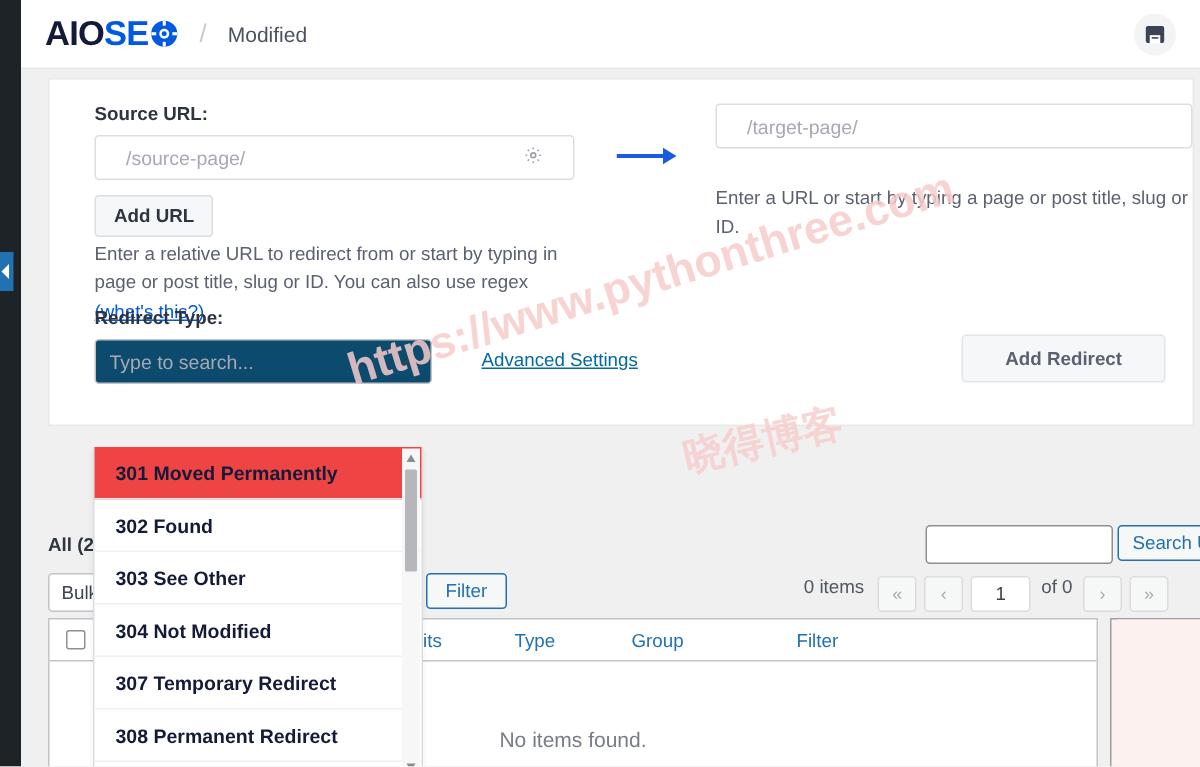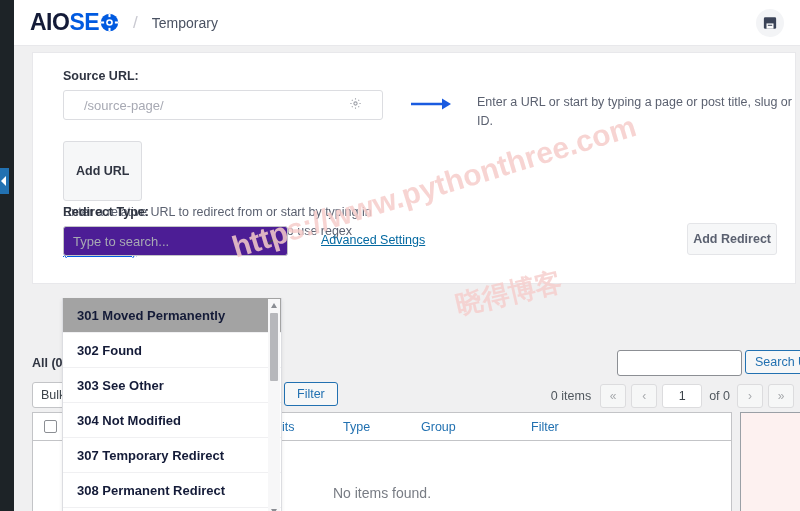--- a/index.html
+++ b/index.html
@@ -67,37 +67,37 @@
   }
   .txt-input .ph { flex:1; }
   .helper { font-size:12.5px; color:#5b6170; line-height:1.55; }
   .helper a { color:#005ae0; }
 
   #col-source { position:absolute; left:30px; top:16px; width:320px; }
   #col-target { position:absolute; left:444px; top:16px; width:318px; }
   #arrow { position:absolute; left:378px; top:44px; }
 
   #add-url-btn {
-    margin-top:21px; display:inline-block; padding:22px 12px;
+    margin-top:10px; display:inline-block; padding:6px 12px;
     font-size:12.5px; color:#2f3441; background:#f6f7f8;
     border:1px solid #dcdde1; border-radius:3px; font-weight:bold;
   }
 
   #redirect-type-wrap { position:absolute; left:30px; top:152px; width:225px; }
   #rt-select {
     width:100%; height:30px; border:1px solid #c3c4c7; border-radius:3px;
-    background:#4c1d95; display:flex; align-items:center; padding:0 9px;
+    background:#0c4a6e; display:flex; align-items:center; padding:0 9px;
     font-size:13px; color:#a7a9b3;
   }
   #adv-settings {
     position:absolute; left:288px; top:180px; font-size:12.5px;
     color:#0369a1; text-decoration:underline;
   }
   #add-redirect-btn {
-    position:absolute; right:18px; top:170px; padding:8px 5px;
+    position:absolute; right:18px; top:170px; padding:8px 28px;
     background:#f6f7f8; border:1px solid #e4e5e8; border-radius:3px;
     font-size:12.5px; font-weight:bold; color:#5b6170;
   }
 
   
   #list-area { position:absolute; left:0; top:248px; width:786px; }
   #all-count { position:absolute; left:18px; top:62px; font-size:12.5px;
                font-weight:bold; color:#2f3441; }
   #bulk-select {
     position:absolute; left:18px; top:88px; width:120px; height:26px;
@@ -112,22 +112,22 @@
   }
   #search-input {
     position:absolute; left:603px; top:56px; width:125px; height:26px;
     border:1px solid #8c8f94; border-radius:3px; background:#fff;
   }
   #search-btn {
     position:absolute; left:731px; top:56px; padding:4px 9px;
     border:1px solid #2271b1; border-radius:3px; background:#f6f7f7;
     color:#2271b1; font-size:12.5px; white-space:nowrap;
   }
-  #pager { position:absolute; right:6px; top:90px;
-           display:flex; align-items:center; gap:5px; }
+  #pager { position:absolute; right:21px; top:90px;
+           display:flex; align-items:flex-start; gap:5px; }
   #pager .items-count { font-size:12.5px; color:#50575e; margin-right:4px; }
   .pg-btn {
     width:26px; height:24px; border:1px solid #dcdcde; border-radius:3px;
     background:#f6f7f7; color:#a7aaad; font-size:12px;
     display:flex; align-items:center; justify-content:center;
   }
   .pg-cur {
     width:40px; height:24px; border:1px solid #dcdcde; border-radius:3px;
     background:#fff; color:#3c434a; font-size:12.5px;
     display:flex; align-items:center; justify-content:center;
@@ -163,21 +163,21 @@
   #rt-dropdown {
     position:absolute; left:48px; top:252px; width:220px; height:222px;
     background:#fff; border:1px solid #dcdde1; border-top:none;
     z-index:50; box-shadow:0 2px 4px rgba(0,0,0,.08);
   }
   .rt-opt {
     height:35px; display:flex; align-items:center; padding-left:14px;
     font-size:13px; font-weight:bold; color:#141b38;
     border-bottom:1px solid #f0f0f2;
   }
-  .rt-opt.sel { background:#a3a3a3; }
+  .rt-opt.sel { background:#ef4444; }
   #rt-scroll {
     position:absolute; right:1px; top:1px; width:12px; bottom:1px;
     background:#f7f7f8;
   }
   #rt-scroll .arrow-up, #rt-scroll .arrow-dn {
     position:absolute; left:3px; width:0; height:0;
     border-left:3px solid transparent; border-right:3px solid transparent;
   }
   #rt-scroll .arrow-up { top:4px; border-bottom:5px solid #8a8d93; }
   #rt-scroll .arrow-dn { bottom:4px; border-top:5px solid #8a8d93; }
@@ -217,21 +217,21 @@
         <circle cx="12" cy="12" r="4.2" fill="#fff"></circle>
         <circle cx="12" cy="12" r="2.1" fill="#005ae0"></circle>
         <rect x="10.7" y="1.2" width="2.6" height="4" fill="#fff"></rect>
         <rect x="10.7" y="18.8" width="2.6" height="4" fill="#fff"></rect>
         <rect x="1.2" y="10.7" width="4" height="2.6" fill="#fff"></rect>
         <rect x="18.8" y="10.7" width="4" height="2.6" fill="#fff"></rect>
       </svg>
     </span>
   </div>
   <span id="crumb-sep">/</span>
-  <span id="crumb-title">Temporary</span>
+  <span id="crumb-title">Modified</span>
   <div id="header-right">
     <div class="round-ico">
       <svg width="14" height="14" viewBox="0 0 16 16">
         <rect x="1" y="1.5" width="14" height="13" rx="1.5" fill="#3b4357"></rect>
         <rect x="4" y="8.5" width="8" height="6" fill="#fff"></rect>
         <rect x="5.5" y="10" width="5" height="1.2" fill="#3b4357"></rect>
       </svg>
     </div>
   </div>
 </div>
@@ -259,20 +259,23 @@
     </div>
 
     <div id="arrow">
       <svg width="42" height="14" viewBox="0 0 42 14">
         <path d="M0 7h33" stroke="#1a5be0" stroke-width="2.6"></path>
         <path d="M31 1.5L40 7l-9 5.5z" fill="#1a5be0"></path>
       </svg>
     </div>
 
     <div id="col-target">
+      <div class="txt-input">
+        <span class="ph">/target-page/</span>
+      </div>
       <div class="helper" style="margin-top:24px;">Enter a URL or start by typing a page or post title, slug or ID.</div>
     </div>
 
     <div id="redirect-type-wrap">
       <div class="fld-label">Redirect Type:</div>
       <div id="rt-select">
         <span class="ph" style="flex:1;">Type to search...</span>
         <span>
           <svg width="11" height="8" viewBox="0 0 11 8" fill="none" stroke="#3c434a" stroke-width="1.4">
             <path d="M1 6l4.5-4L10 6"></path>
@@ -280,21 +283,21 @@
         </span>
       </div>
     </div>
 
     <a id="adv-settings" href="#">Advanced Settings</a>
     <div id="add-redirect-btn">Add Redirect</div>
   </div>
 
   <div id="list-area">
 
-    <div id="all-count">All (0</div>
+    <div id="all-count">All (2</div>
 
     <div id="bulk-select">
       <span>Bulk</span>
       <span>
         <svg width="9" height="6" viewBox="0 0 9 6" fill="#50575e">
             <path d="M0 0h9L4.5 6z"></path>
           </svg>
       </span>
     </div>
 

